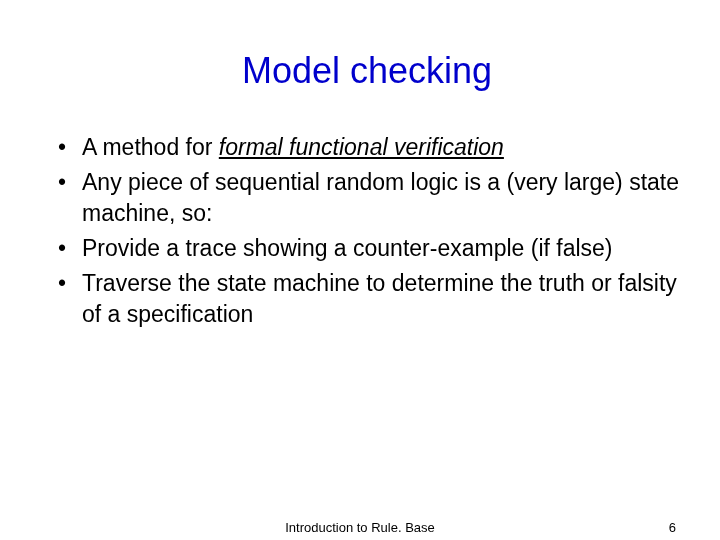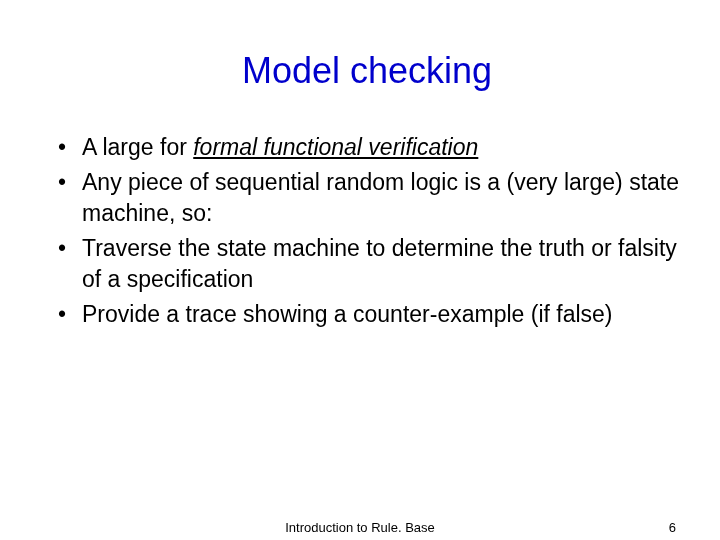--- a/index.html
+++ b/index.html
@@ -70,30 +70,30 @@
 </style>
 </head>
 <body>
 
 <div class="slide">
 
   <h1 class="title">Model checking</h1>
 
   <ul class="bullets">
     <li>
-      <span>A large for </span><span class="italic">formal functional verification</span><span></span>
+      <span>A method for </span><span class="italic">formal functional verification</span><span></span>
     </li>
     <li>
       <span>Any piece of sequential random logic is a (very large) state machine, so:</span>
     </li>
     <li>
-      <span>Traverse the state machine to determine the truth or falsity of a specification</span>
+      <span>Provide a trace showing a counter-example (if false)</span>
     </li>
     <li>
-      <span>Provide a trace showing a counter-example (if false)</span>
+      <span>Traverse the state machine to determine the truth or falsity of a specification</span>
     </li>
   </ul>
 
   <div class="footer">
     <span class="footer-center">Introduction to Rule. Base</span>
     <span class="footer-right">6</span>
   </div>
 
 </div>
 

